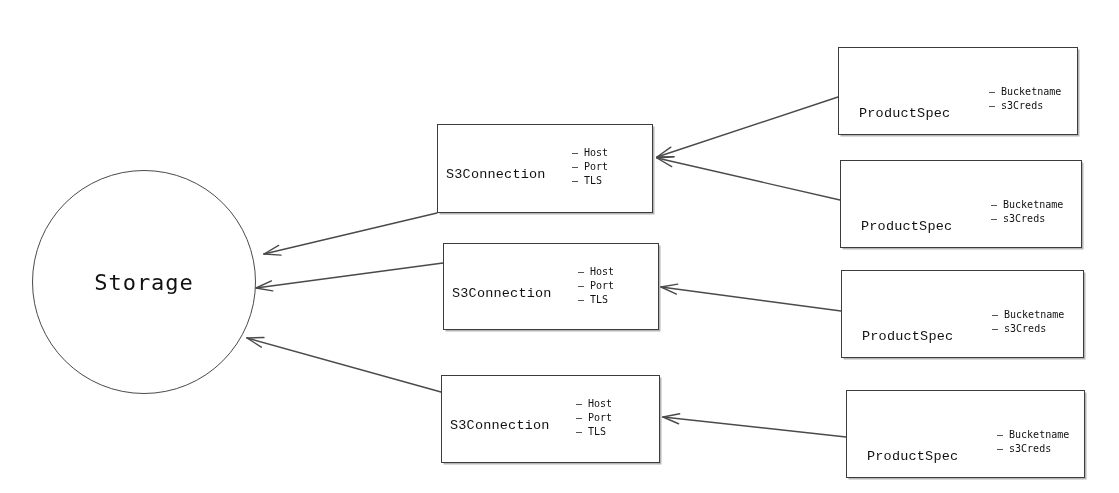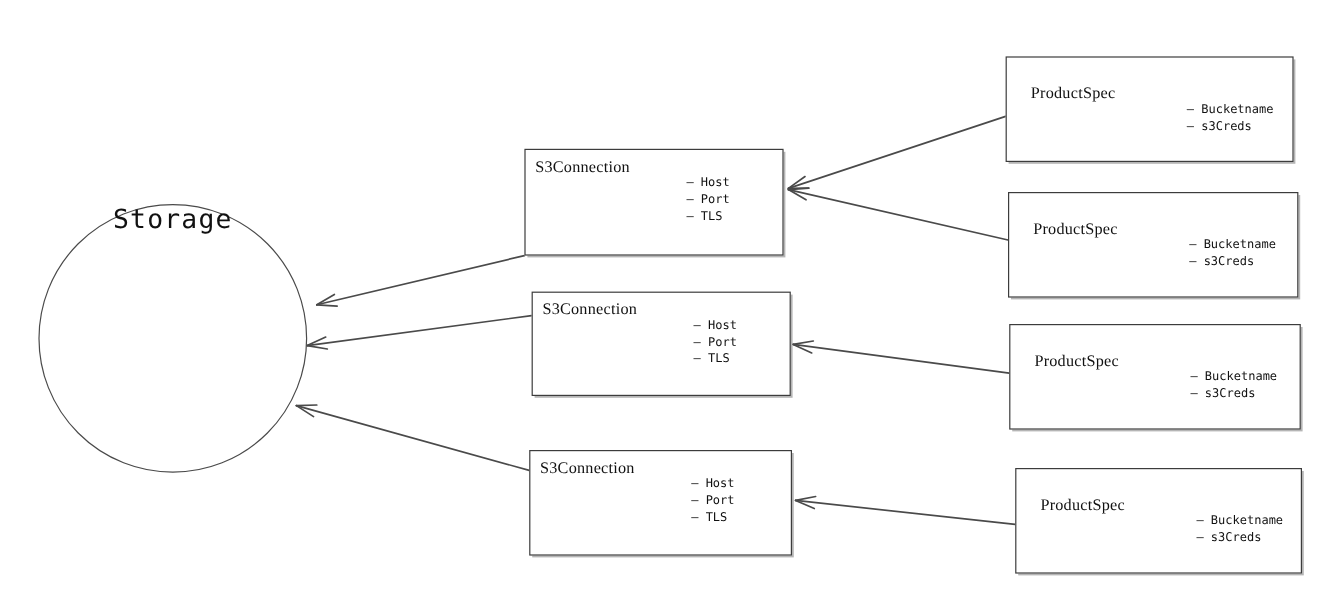--- a/index.html
+++ b/index.html
@@ -27,45 +27,46 @@
   }
   .node-box {
     position: absolute;
     box-sizing: border-box;
     background: #ffffff;
     border: 1.6px solid #3c3c3c;
     box-shadow: 2px 2px 0 -0.5px rgba(120,120,120,0.55);
   }
   .node-title {
     position: absolute;
-    font-family: Liberation Serif, serif;
+    font-family: Liberation Mono, monospace;
     font-size: 13.5px;
     letter-spacing: 0.2px;
     color: #111111;
     white-space: nowrap;
+    margin-top: 36px;
   }
   .node-fields {
     position: absolute;
     font-family: "DejaVu Sans Mono", monospace;
     font-size: 10px;
     line-height: 14px;
     color: #111111;
     white-space: nowrap;
   }
   .node-fields .field-row {
     white-space: nowrap;
   }
   .circle-node {
     position: absolute;
     box-sizing: border-box;
     border: 1.5px solid #4a4a4a;
     border-radius: 50%;
     background: #ffffff;
     display: flex;
-    align-items: flex-start;
+    align-items: center;
     justify-content: center;
   }
   .circle-label {
     font-family: "DejaVu Sans Mono", monospace;
     font-size: 22px;
     letter-spacing: 1px;
     color: #111111;
   }
 </style>
 </head>

